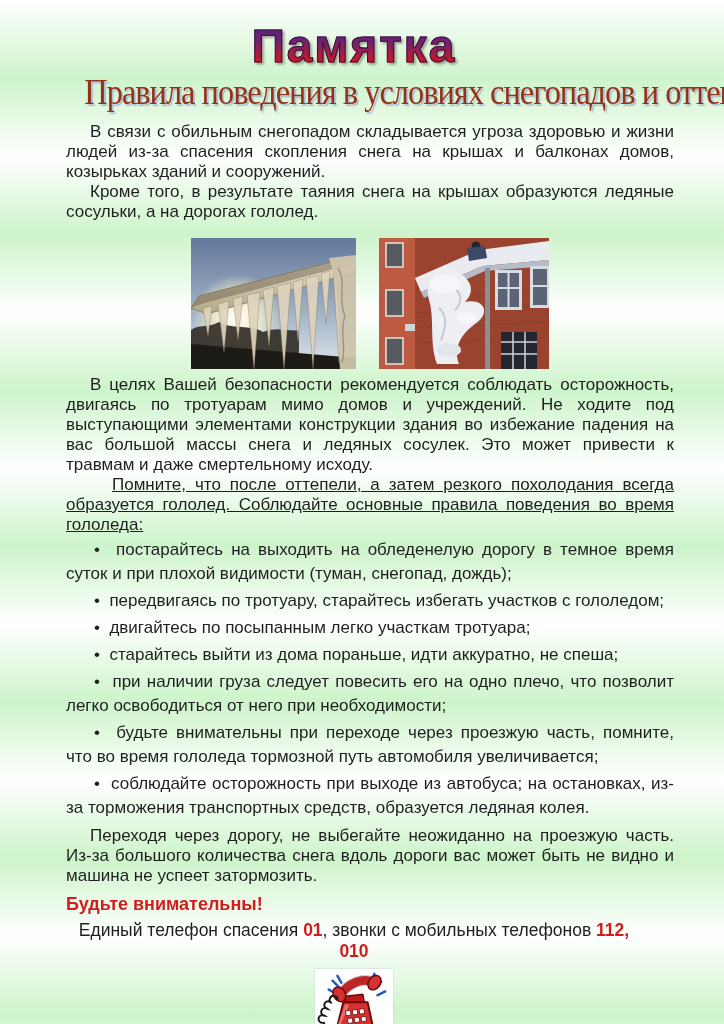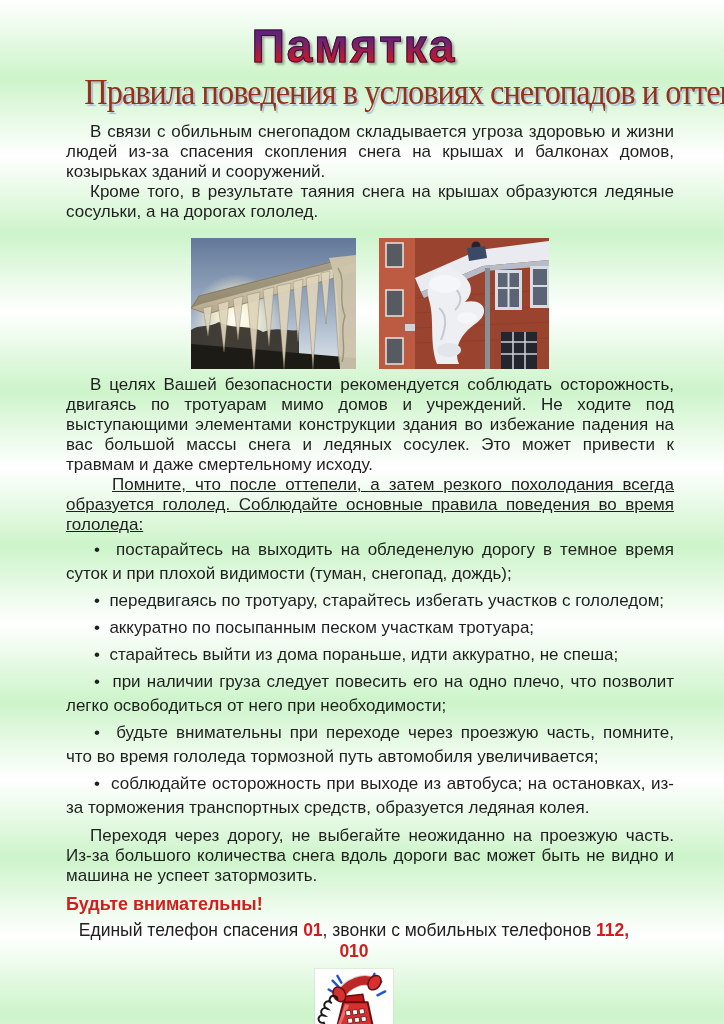--- a/index.html
+++ b/index.html
@@ -182,21 +182,21 @@
       </svg>
     </span>
   </div>
 
   <p class="body-par">В целях Вашей безопасности рекомендуется соблюдать осторожность, двигаясь по тротуарам мимо домов и учреждений. Не ходите под выступающими элементами конструкции здания во избежание падения на вас большой массы снега и ледяных сосулек. Это может привести к травмам и даже смертельному исходу.</p>
   <p class="body-par indent-lg">Помните, что после оттепели, а затем резкого похолодания всегда образуется гололед. Соблюдайте основные правила поведения во время гололеда:</p>
 
   <ul class="rules">
     <li>постарайтесь на выходить на обледенелую дорогу в темное время суток и при плохой видимости (туман, снегопад, дождь);</li>
     <li>передвигаясь по тротуару, старайтесь избегать участков с гололедом;</li>
-    <li>аккуратно по посыпанным песком участкам тротуара;</li>
+    <li>двигайтесь по посыпанным легко участкам тротуара;</li>
     <li>старайтесь выйти из дома пораньше, идти аккуратно, не спеша;</li>
     <li>при наличии груза следует повесить его на одно плечо, что позволит легко освободиться от него при необходимости;</li>
     <li>будьте внимательны при переходе через проезжую часть, помните, что во время гололеда тормозной путь автомобиля увеличивается;</li>
     <li>соблюдайте осторожность при выходе из автобуса; на остановках, из-за торможения транспортных средств, образуется ледяная колея.</li>
   </ul>
 
   <p class="body-par" style="margin-top:6px">Переходя через дорогу, не выбегайте неожиданно на проезжую часть. Из-за большого количества снега вдоль дороги вас может быть не видно и машина не успеет затормозить.</p>
 
   <div class="warning">Будьте внимательны!</div>
 

